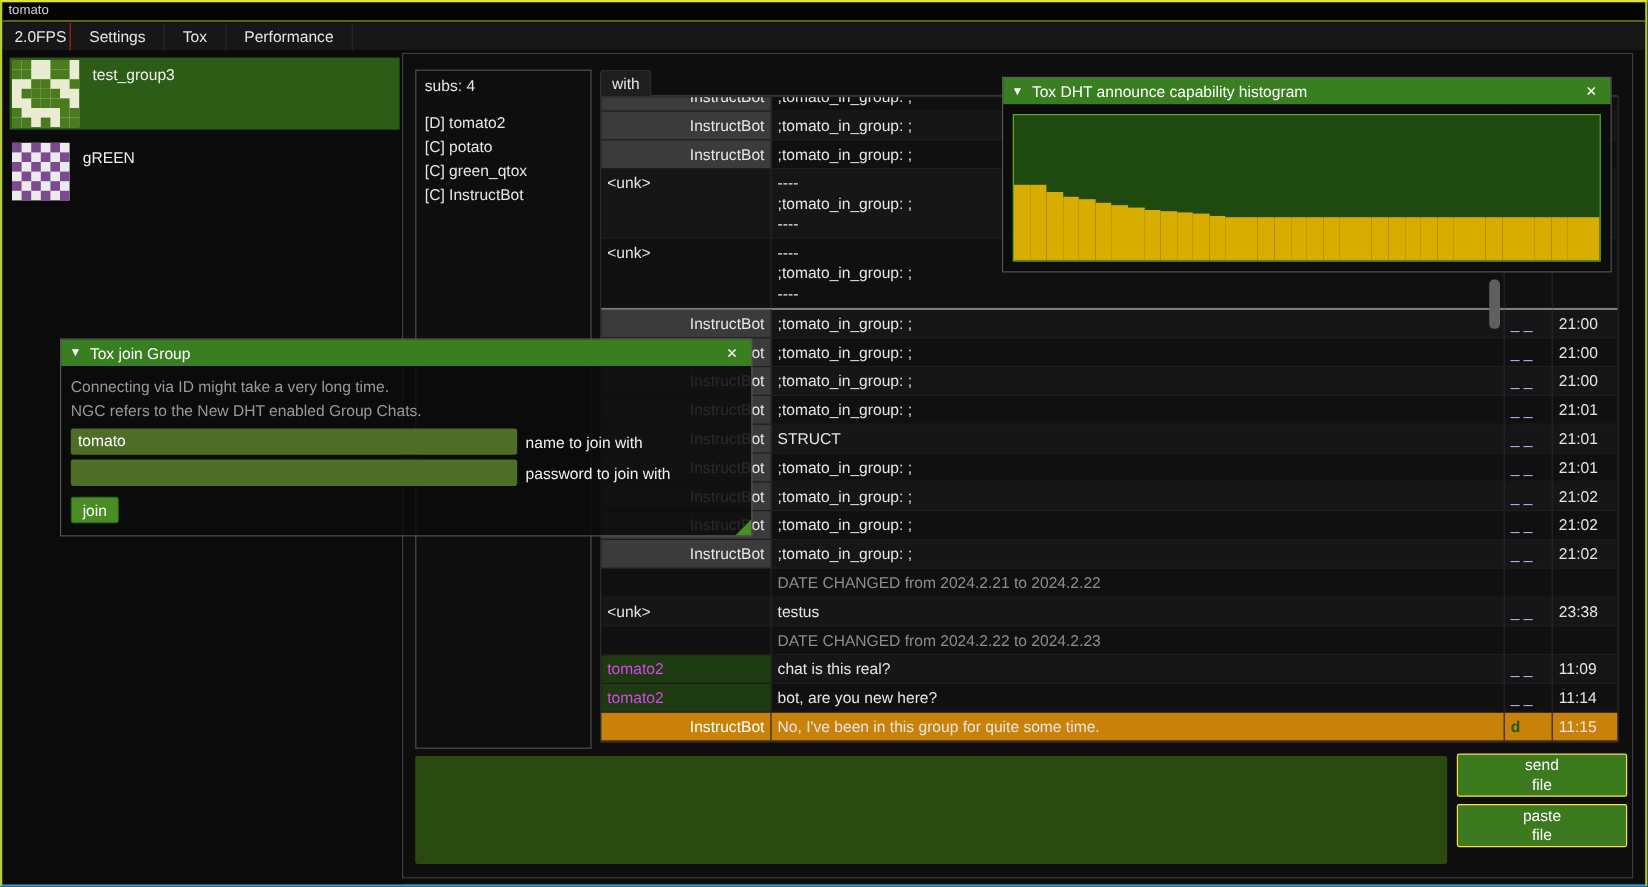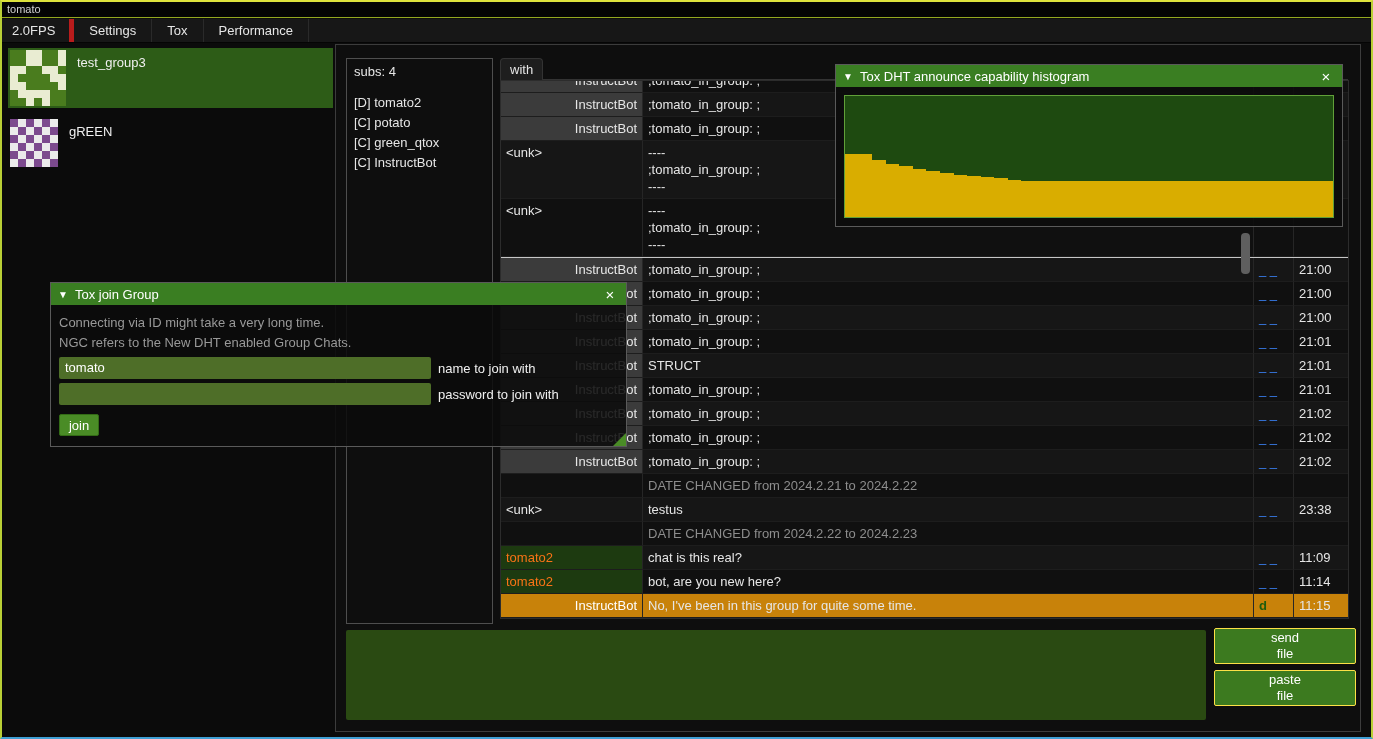--- a/index.html
+++ b/index.html
@@ -8,21 +8,21 @@
     position:relative; width:1373px; height:739px; overflow:hidden;
     background:#0c0c0c; color:#e6e6e6;
     font-family:Liberation Sans, sans-serif; font-size:13px;
     border:2px solid; border-color:#dde23c #b9cf36 #3f9fd4 #b9cf36;
   }
   
   .titlebar{position:absolute;top:0;left:0;right:0;height:16px;background:#040404;
     border-bottom:1px solid #93a81f;font-size:11px;line-height:15px;padding-left:5px;color:#d2d2d2;}
   .menubar{position:absolute;top:17px;left:0;right:0;height:24px;background:#171717;
     display:flex;align-items:stretch;border-bottom:1px solid #050505;}
-  .fps{padding:0 14px 0 10px;line-height:23px;border-right:5px solid #b91c1c;}
+  .fps{padding:0 3px 0 10px;line-height:23px;border-right:1px solid #b91c1c;}
   .menu-item{padding:0 15px;line-height:23px;border-right:1px solid #2a2a2a;cursor:pointer;}
   
   .sidebar{position:absolute;top:41px;left:0;width:333px;bottom:0;background:#0b0b0b;padding-top:5px;}
   .group-item{display:flex;align-items:flex-start;gap:10px;margin:0 2px 9px 6px;min-height:58px;padding:1px;cursor:pointer;}
   .group-item.selected{background:#2d5c17;}
   .avatar{display:grid;margin:1px;flex:none;}
   .group-name{padding-top:6px;color:#f0f0f0;}
   
   .main{position:absolute;left:333px;top:42px;width:1026px;height:688px;background:#0e0e0e;border:1px solid #3c3c3c;}
   .subs-panel{position:absolute;left:10px;top:13px;width:147px;height:566px;border:1px solid #4e4e4e;padding:5px 7px;background:#0e0e0e;}
@@ -32,24 +32,24 @@
   .tab{display:inline-block;height:22px;line-height:21px;padding:0 9px;background:#1e1e1e;
     border:1px solid #333;border-bottom:none;border-radius:4px 4px 0 0;cursor:pointer;}
   
   .chat-table{position:absolute;left:164px;top:35px;width:849px;height:539px;border:1px solid #2c2c2c;
     background:#101010;display:flex;flex-direction:column;justify-content:flex-end;overflow:hidden;}
   .chat-row{display:flex;min-height:23px;flex:none;}
   .chat-row:nth-child(even){background:#161616;}
   .cell{padding:3px 5px;line-height:17px;border-right:1px solid #262626;border-bottom:1px solid #1d1d1d;}
   .name-cell{width:142px;flex:none;}
   .msg-cell{flex:1;white-space:pre-line;}
-  .flags-cell{width:40px;flex:none;color:#3b82f6;}
+  .flags-cell{width:40px;flex:none;color:#c4b5fd;}
   .time-cell{width:54px;flex:none;border-right:none;}
   .row-bot .name-cell{background:#3b3b3b;text-align:right;}
-  .row-self .name-cell{background:#1d3a10;color:#f97316;}
+  .row-self .name-cell{background:#1d3a10;color:#d946ef;}
   .row-sys .msg-cell{color:#8d8d8d;}
   .row-highlight, .chat-row.row-highlight:nth-child(even){background:#c8820a;}
   .row-highlight .name-cell{background:transparent;color:#fff;}
   .row-highlight .flags-cell{color:#1d5c0c;font-weight:bold;}
   .unread{border-top:1px solid #c6c6c6;}
   .scroll-thumb{position:absolute;left:905px;top:188px;width:9px;height:41px;background:#5f5f5f;border-radius:4px;cursor:pointer;}
   
   .composer-input{position:absolute;left:10px;top:585px;width:860px;height:90px;background:#2a4a12;border-radius:2px;cursor:text;}
   .file-btn{position:absolute;left:878px;width:142px;height:36px;background:#3c7a1f;border:1px solid #fde047;
     color:#fff;font:inherit;white-space:pre-line;text-align:center;line-height:16px;border-radius:2px;cursor:pointer;}

